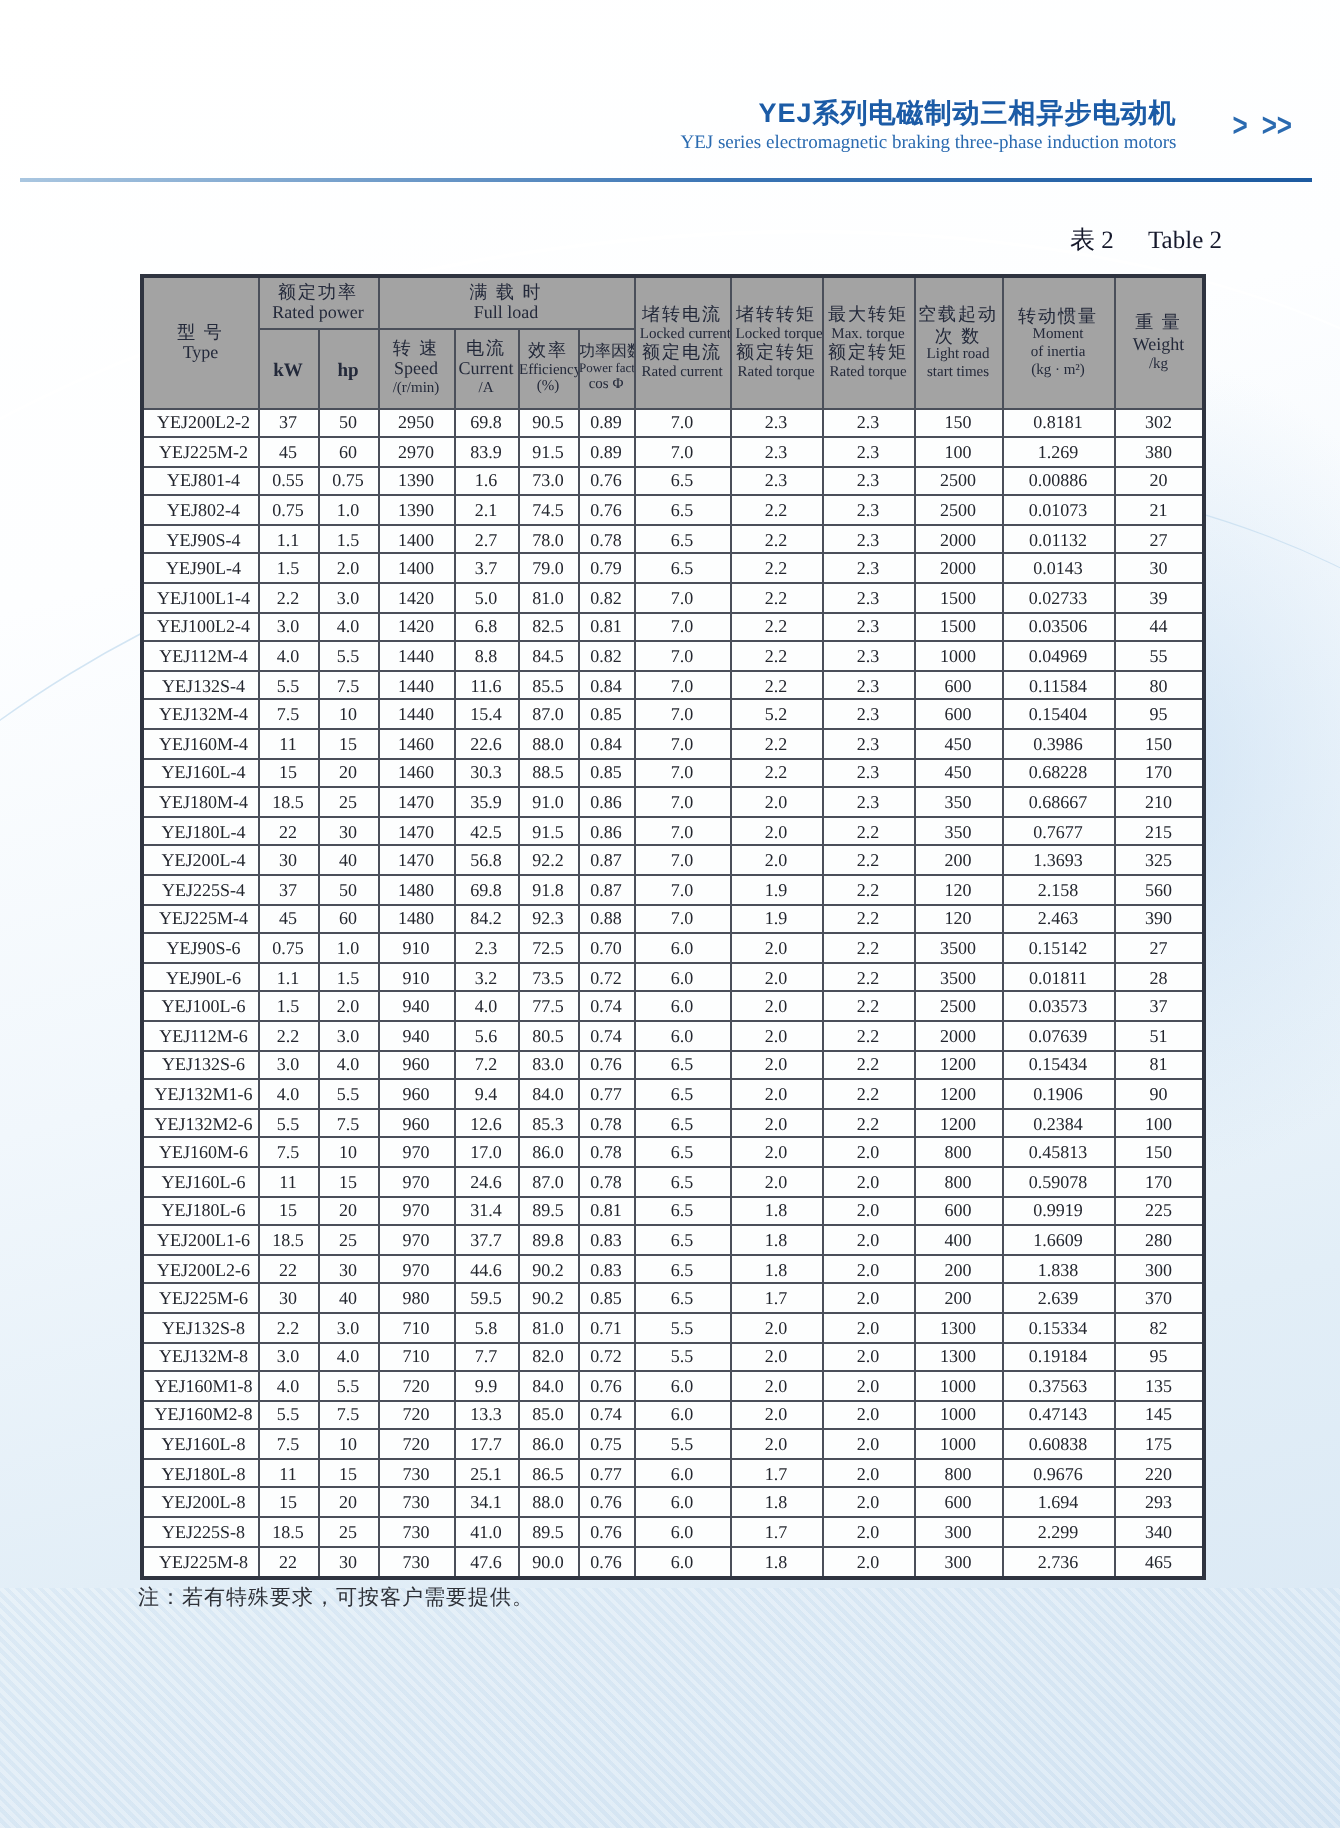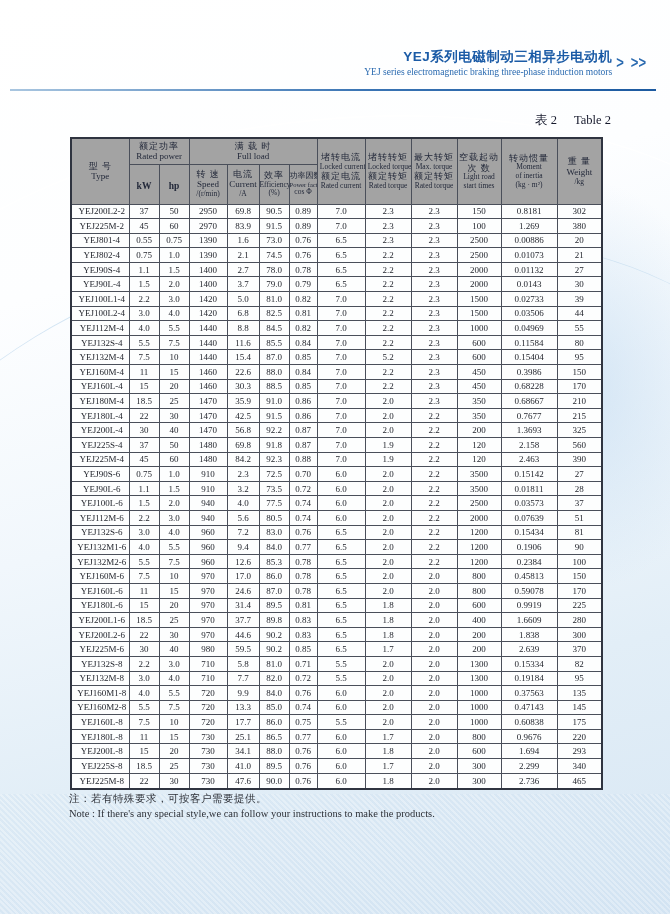--- a/index.html
+++ b/index.html
@@ -8,21 +8,21 @@
     background:linear-gradient(165deg,#ffffff 0%,#fdfeff 28%,#f1f7fc 52%,#e2eef7 74%,#d8e7f4 100%);}
   
   .cloud{position:absolute;right:-70px;top:170px;width:330px;height:430px;border-radius:50%;
     background:radial-gradient(ellipse at center,rgba(185,213,238,.55) 0%,rgba(185,213,238,0) 68%);}
   .arc{position:absolute;border-radius:50%;pointer-events:none;}
   .arc1{top:120px;left:-180px;width:1000px;height:520px;border-top:2px solid rgba(255,255,255,.75);transform:rotate(-7deg);}
   .arc2{top:240px;left:-140px;width:950px;height:560px;border-top:1.5px solid rgba(200,222,240,.8);transform:rotate(-10deg);}
   .texture{position:absolute;bottom:0;left:0;width:100%;height:120px;opacity:.35;
     background:repeating-linear-gradient(45deg,rgba(255,255,255,.5) 0 2px,rgba(170,200,228,.35) 2px 4px);}
   
-  .masthead{position:absolute;top:48px;right:24px;display:flex;align-items:center;gap:4px;}
+  .masthead{position:absolute;top:48px;right:24px;display:flex;align-items:center;gap:28px;}
   .titles{text-align:right;}
   .title-zh{font-size:13.5px;font-weight:bold;color:#1b5ba6;font-family:"Liberation Sans",sans-serif;letter-spacing:.5px;}
   .title-en{font-size:9.5px;color:#2a6ab0;margin-top:1px;}
   .arrows{display:flex;align-items:center;gap:7px;color:#2a6ab0;font-family:"Liberation Sans",sans-serif;
     font-weight:bold;font-size:13px;transform:scaleY(1.25);}
   .rule{position:absolute;top:89px;left:10px;width:646px;height:2px;
     background:linear-gradient(90deg,#a9c6e0,#3a74b4 55%,#1c5aa0);}
   
   .caption{position:absolute;top:112px;right:59px;font-size:12.5px;color:#15182b;}
   .caption span{margin-left:14px;}
@@ -775,15 +775,14 @@
           <td>2.0</td>
           <td>300</td>
           <td>2.736</td>
           <td>465</td>
         </tr>
       </tbody>
   </table>
 
   <div class="notes">
     <div class="note-zh">注：若有特殊要求，可按客户需要提供。</div>
-    <div class="note-en">Note : If there's any special style,we can follow your instructions to make the products.</div>
   </div>
 </div>
 
 </body></html>

